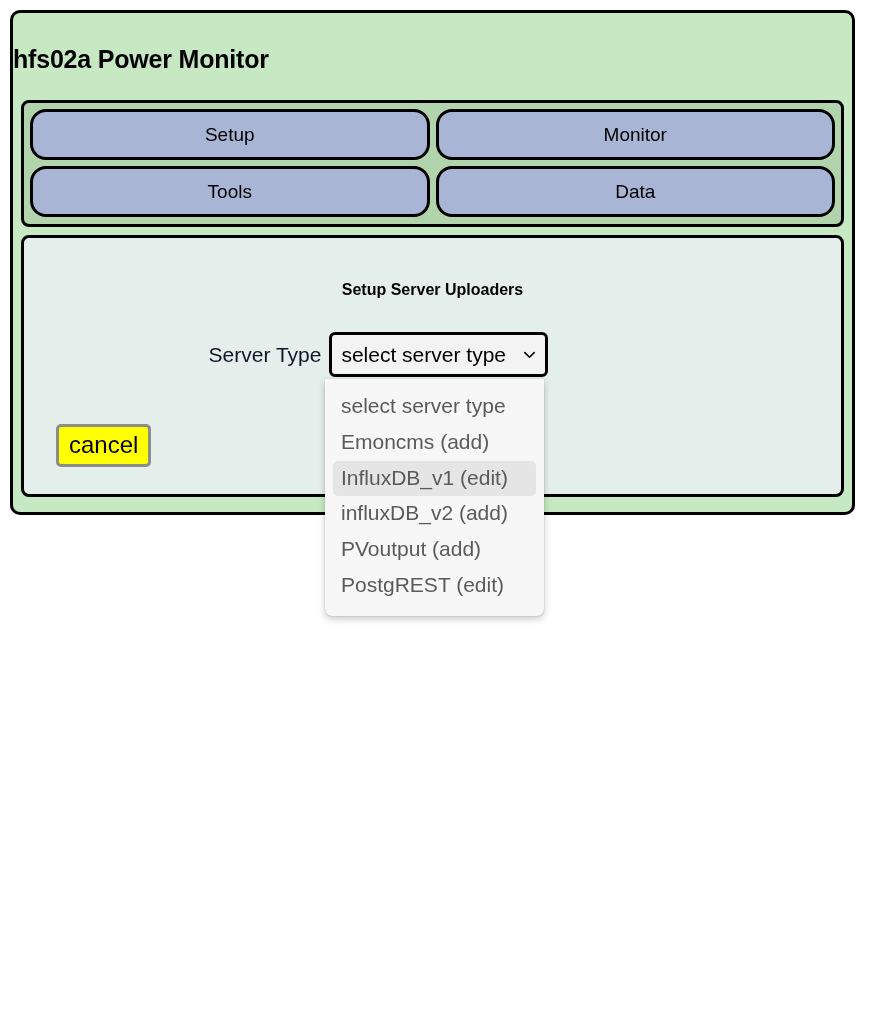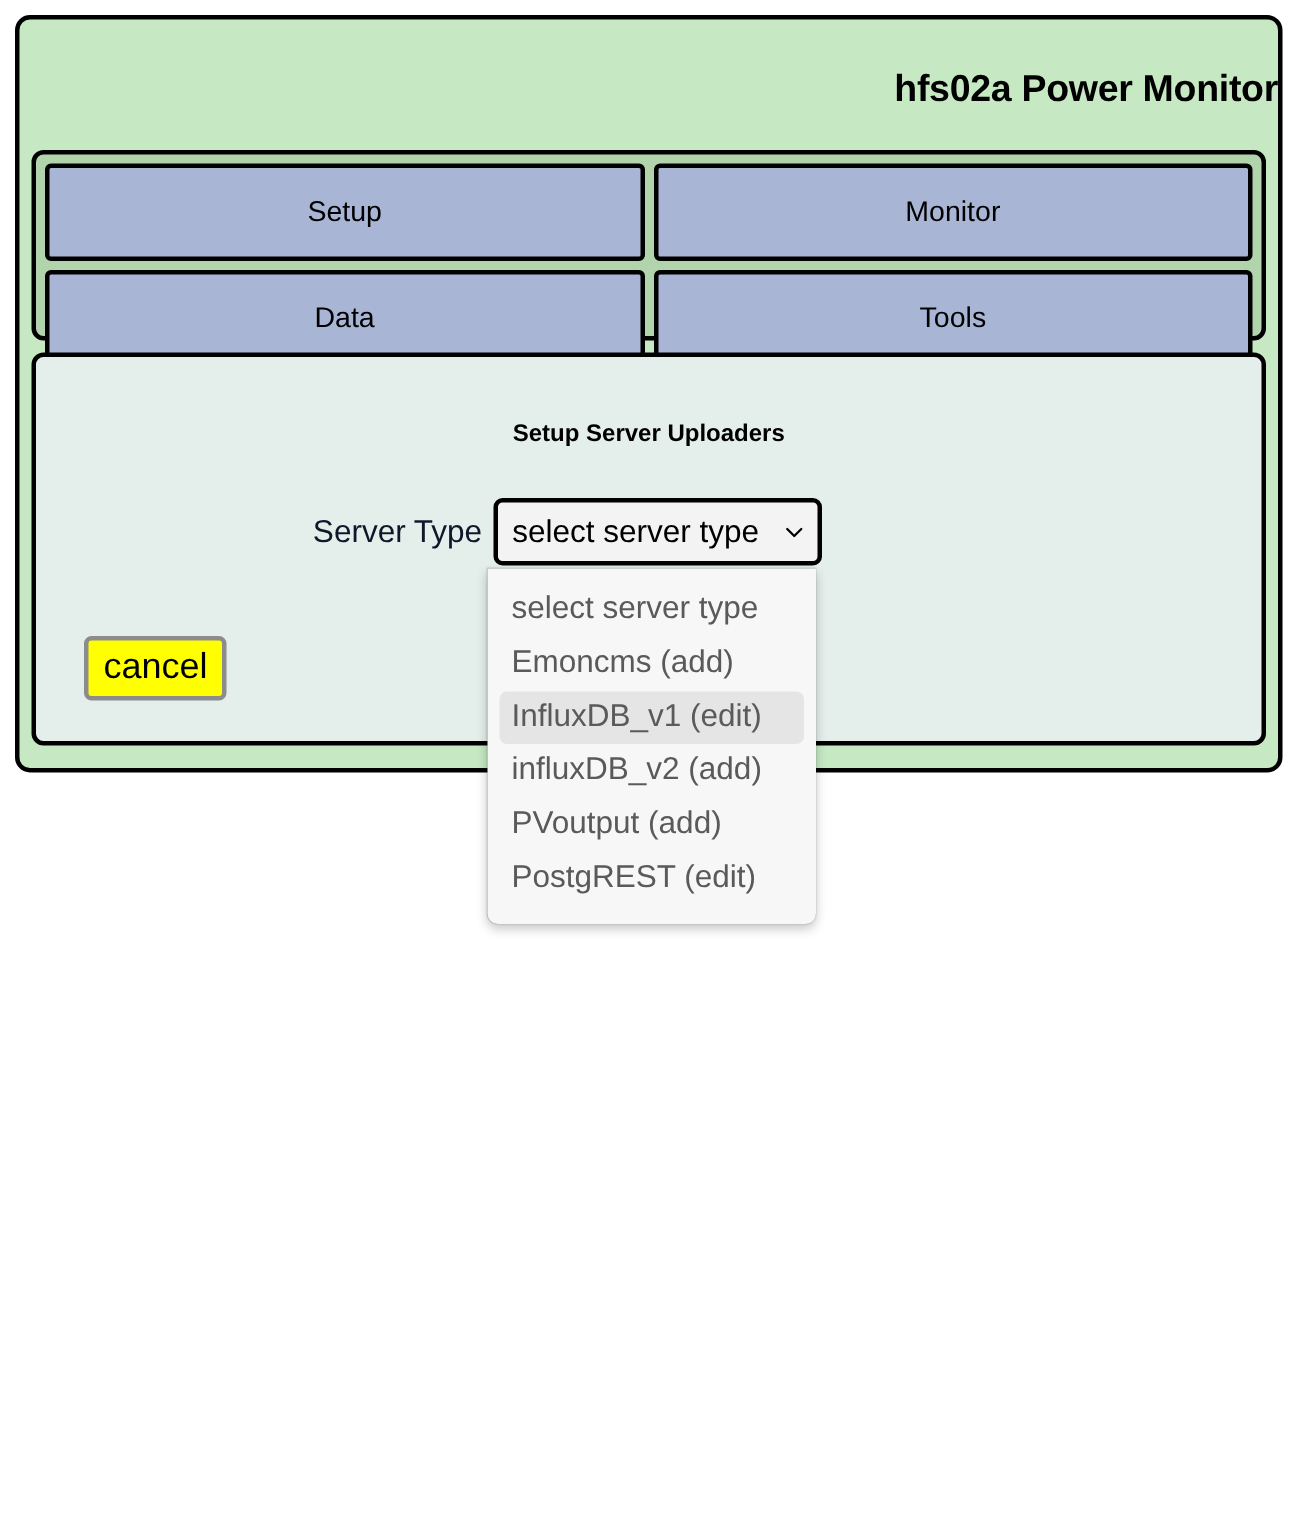--- a/index.html
+++ b/index.html
@@ -24,21 +24,21 @@
     width: 845px;
     height: 505px;
     box-sizing: border-box;
     background: #c6e8c3;
     border: 3px solid #000000;
     border-radius: 10px;
   }
 
   
   .app-title {
-    text-align: right;
+    text-align: left;
     font-size: 25px;
     font-weight: bold;
     color: #000000;
     line-height: 1;
     padding-top: 34px;
     letter-spacing: -0.2px;
   }
 
   
   .nav-block {
@@ -52,25 +52,25 @@
     border: 3px solid #000000;
     border-radius: 8px;
     padding: 6px;
     display: flex;
     flex-wrap: wrap;
     align-content: flex-start;
     gap: 6px;
   }
   .nav-button {
     width: calc(50% - 3px);
-    height: 65px;
+    height: 51px;
     box-sizing: border-box;
     background: #a9b5d5;
     border: 3px solid #000000;
-    border-radius: 4px;
+    border-radius: 16px;
     display: flex;
     align-items: center;
     justify-content: center;
     font-size: 19px;
     color: #000000;
     cursor: pointer;
     user-select: none;
   }
 
   
@@ -189,24 +189,24 @@
   <div class="app-title">hfs02a Power Monitor</div>
 
   <div class="nav-block">
     <div class="nav-button">
       <span>Setup</span>
     </div>
     <div class="nav-button">
       <span>Monitor</span>
     </div>
     <div class="nav-button">
+      <span>Tools</span>
+    </div>
+    <div class="nav-button">
       <span>Data</span>
-    </div>
-    <div class="nav-button">
-      <span>Tools</span>
     </div>
   </div>
 
   <div class="content-panel">
 
     <div class="content-title">Setup Server Uploaders</div>
 
     <div class="form-row">
       <span class="form-label">Server Type</span>
 

